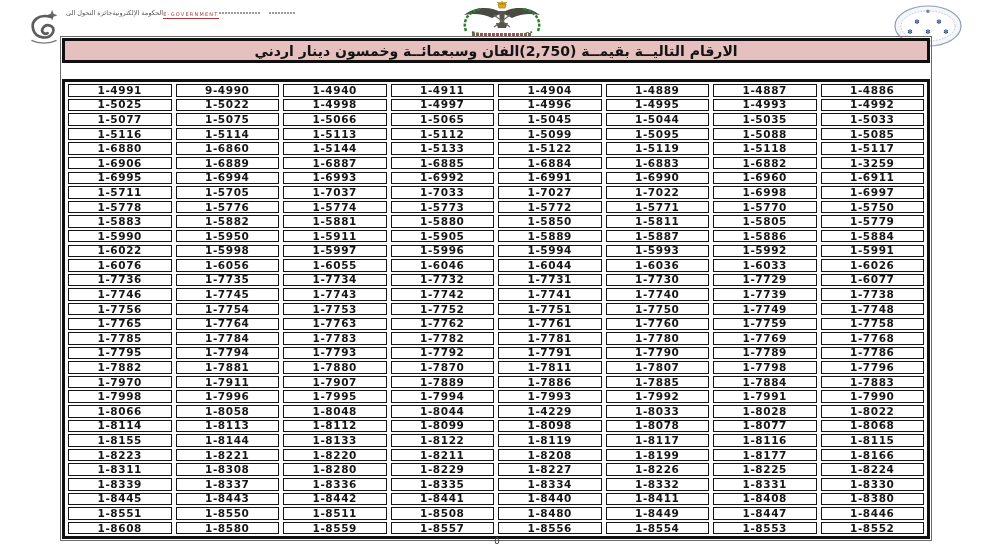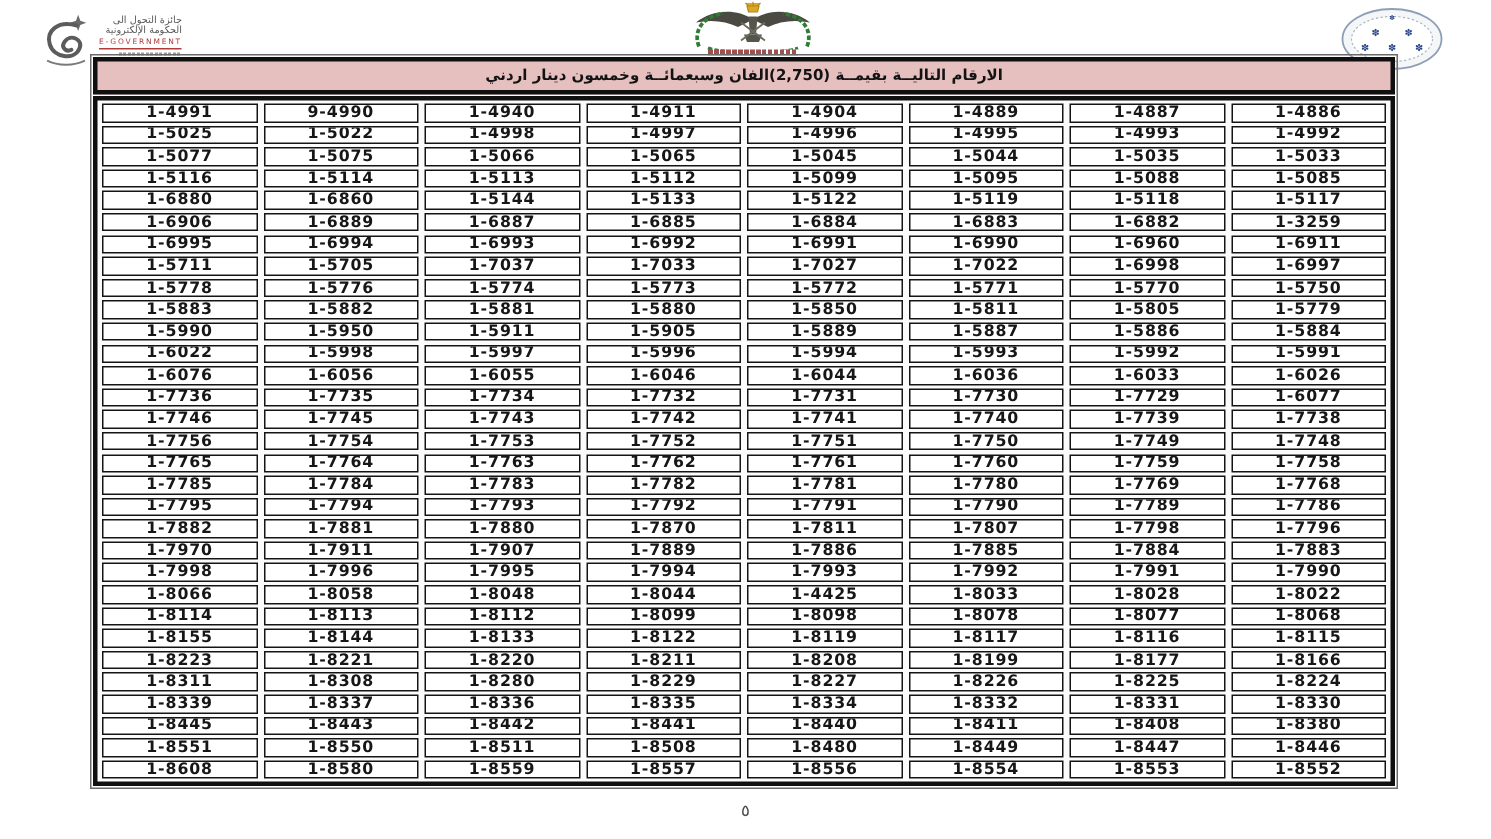--- a/index.html
+++ b/index.html
@@ -6,41 +6,41 @@
   body{
     width:994px;height:559px;position:relative;overflow:hidden;
     background:#ffffff;
     font-family:"DejaVu Sans", sans-serif;
   }
   .sheet{position:absolute;inset:0;background:#fff;}
 
   
   .award-logo{position:absolute;left:26px;top:4px;width:118px;height:46px;display:flex;gap:4px;align-items:flex-start;}
   .award-mark{flex:0 0 36px;height:44px;}
-  .award-text{display:flex;flex-direction:column;align-items:flex-end;line-height:7px;padding-top:6px;}
+  .award-text{display:flex;flex-direction:row;align-items:flex-start;line-height:7px;padding-top:6px;}
   .award-text .ar{font-size:6.5px;color:#555;direction:rtl;white-space:nowrap;}
   .award-text .en{font-size:5px;letter-spacing:1.2px;color:#b03a3a;border-bottom:1px solid #b03a3a;margin-top:1px;white-space:nowrap;}
   .fineprint{height:2px;width:42px;background:repeating-linear-gradient(90deg,#9a9a9a 0 2px,#fff 2px 3px);margin-top:2px;}
   .fineprint.short{width:26px;margin-left:8px;}
 
   .crest{position:absolute;left:452px;top:1px;width:100px;height:40px;}
   .crest-caption{position:absolute;left:472px;top:33px;width:60px;height:3px;
      background:repeating-linear-gradient(90deg,#a05050 0 3px,#fff 3px 4px);border-bottom:1px solid #caa;}
 
   .seal{position:absolute;left:893px;top:4px;width:70px;height:44px;}
 
   
   .doc{position:absolute;left:62px;top:38px;width:868px;outline:1px solid #6b6b6b;outline-offset:1px;}
   .banner{
     box-sizing:border-box;height:25px;border:3px solid #101010;background:#e6bfbf;
     display:flex;align-items:center;justify-content:center;
-    font-weight:bold;font-size:10px;color:#131313;direction:rtl;letter-spacing:.3px;
+    font-weight:bold;font-size:14px;color:#131313;direction:rtl;letter-spacing:.3px;
   }
   .grid{
-    box-sizing:border-box;margin-top:1px;border:3px solid #101010;background:#fbfbfb;
+    box-sizing:border-box;margin-top:16px;border:3px solid #101010;background:#fbfbfb;
     padding:2px 3px;
     display:grid;grid-template-columns:repeat(8,1fr);
     grid-auto-rows:12.5px;column-gap:4px;row-gap:2.1px;
   }
   .cell{
     box-sizing:border-box;background:#ffffff;border:1.8px solid #141414;
     display:flex;align-items:center;justify-content:center;
     font-weight:bold;font-size:10.5px;line-height:9px;color:#161616;
     letter-spacing:.6px;font-family:"DejaVu Sans", sans-serif;white-space:nowrap;overflow:hidden;
   }
@@ -274,21 +274,21 @@
         <div class="cell">1-7995</div>
         <div class="cell">1-7994</div>
         <div class="cell">1-7993</div>
         <div class="cell">1-7992</div>
         <div class="cell">1-7991</div>
         <div class="cell">1-7990</div>
         <div class="cell">1-8066</div>
         <div class="cell">1-8058</div>
         <div class="cell">1-8048</div>
         <div class="cell">1-8044</div>
-        <div class="cell">1-4425</div>
+        <div class="cell">1-4229</div>
         <div class="cell">1-8033</div>
         <div class="cell">1-8028</div>
         <div class="cell">1-8022</div>
         <div class="cell">1-8114</div>
         <div class="cell">1-8113</div>
         <div class="cell">1-8112</div>
         <div class="cell">1-8099</div>
         <div class="cell">1-8098</div>
         <div class="cell">1-8078</div>
         <div class="cell">1-8077</div>

